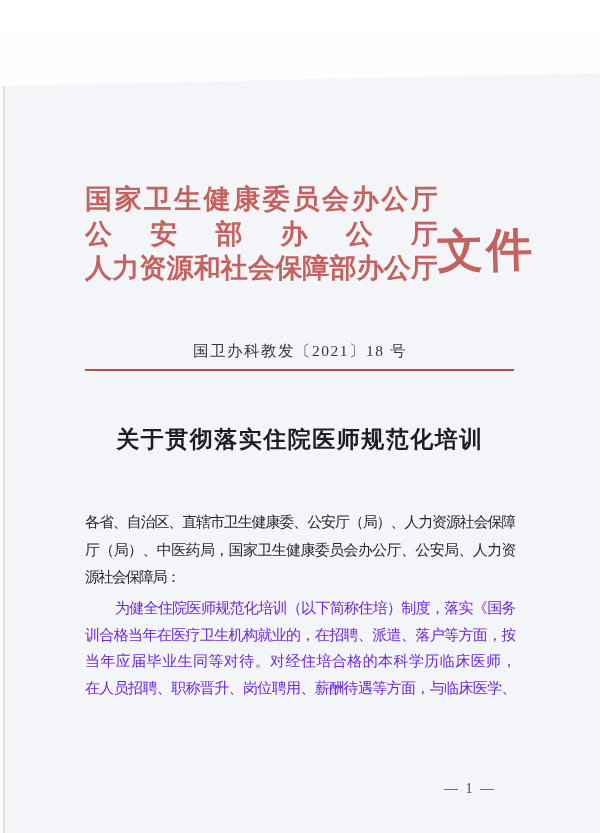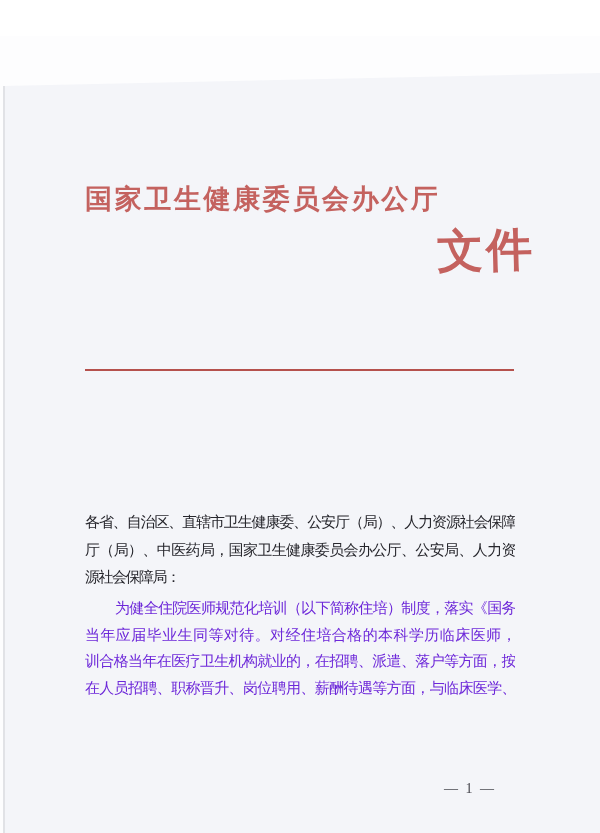--- a/index.html
+++ b/index.html
@@ -138,39 +138,43 @@
 <div class="canvas">
   <div class="bottom-band"></div>
   <div class="paper"></div>
   <div class="left-edge"></div>
   <div class="corner-smudge"></div>
 
   <div class="content">
 
     <div class="agency-block">
       <div class="agency-line">国家卫生健康委员会办公厅</div>
+      <div class="agency-line">公安部办公厅</div>
+      <div class="agency-line">人力资源和社会保障部办公厅</div>
     </div>
 
     <div class="doc-type">文件</div>
 
+    <div class="doc-number">国卫办科教发〔2021〕18 号</div>
 
     <div class="red-rule"></div>
 
     <div class="title">
+      <div class="title-line">关于贯彻落实住院医师规范化培训</div>
     </div>
 
     <div class="addressee">
       <div class="line just">各省、自治区、直辖市卫生健康委、公安厅（局）、人力资源社会保障</div>
       <div class="line just">厅（局）、中医药局，国家卫生健康委员会办公厅、公安局、人力资</div>
       <div class="line open">源社会保障局：</div>
     </div>
 
     <div class="para">
       <div class="line just indent">为健全住院医师规范化培训（以下简称住培）制度，落实《国务</div>
+      <div class="line just">训合格当年在医疗卫生机构就业的，在招聘、派遣、落户等方面，按</div>
       <div class="line just">当年应届毕业生同等对待。对经住培合格的本科学历临床医师，</div>
-      <div class="line just">训合格当年在医疗卫生机构就业的，在招聘、派遣、落户等方面，按</div>
       <div class="line just">在人员招聘、职称晋升、岗位聘用、薪酬待遇等方面，与临床医学、</div>
     </div>
 
     <div class="page-num">— 1 —</div>
 
   </div>
 </div>
 
 </body></html>

